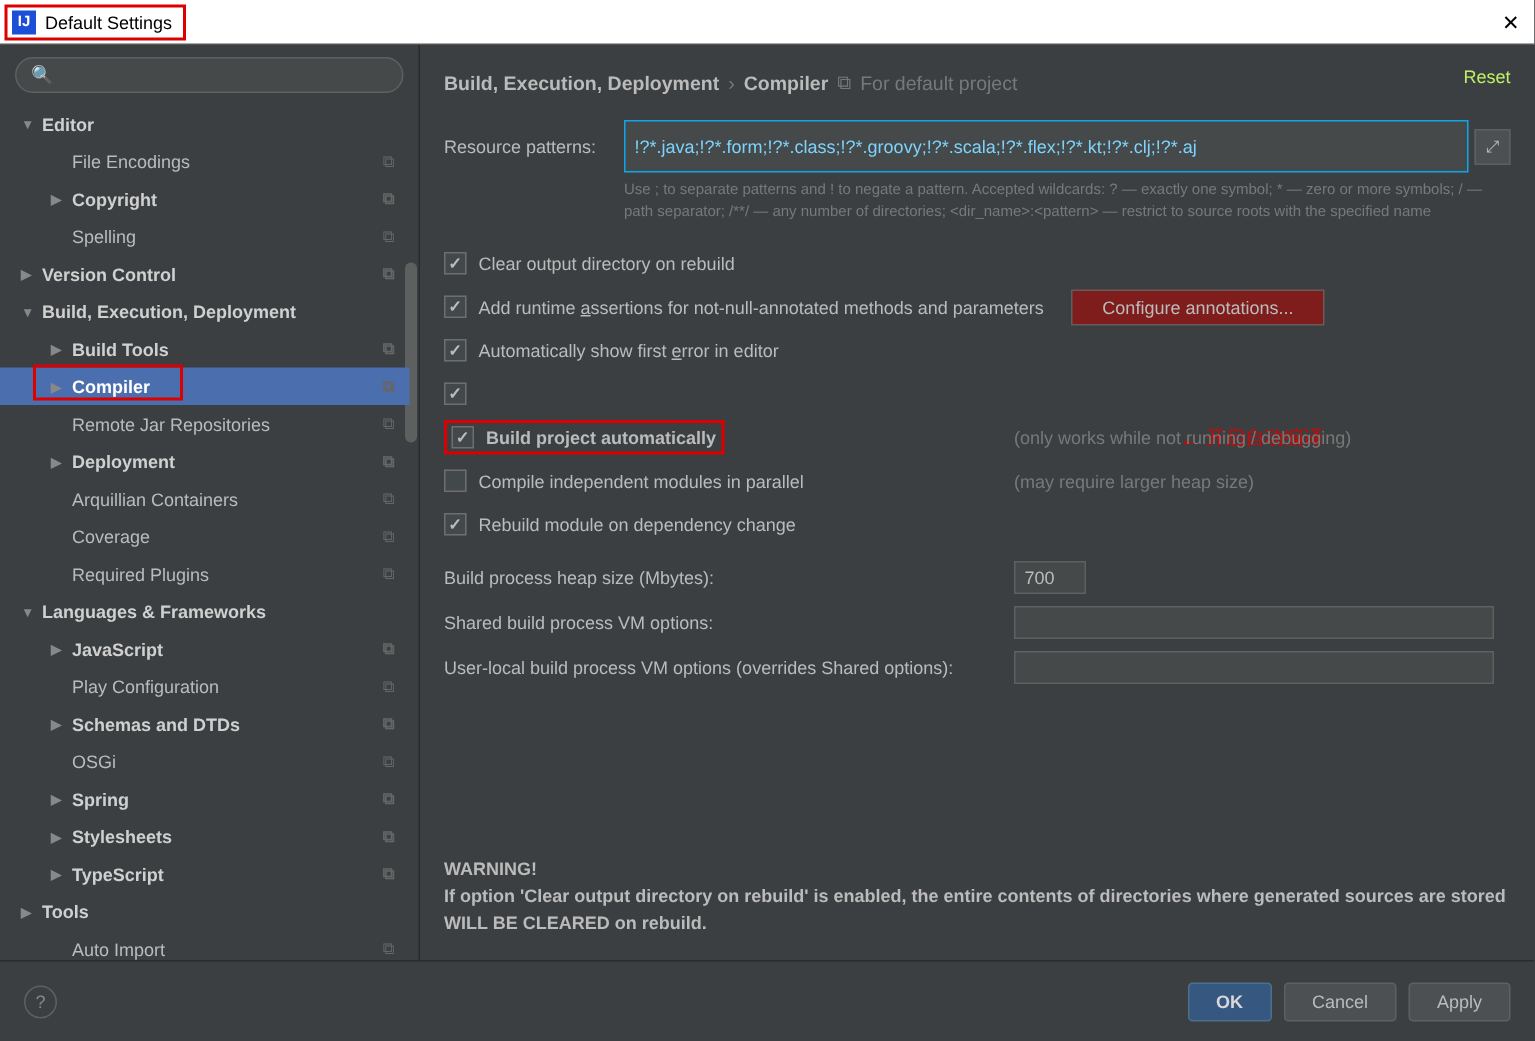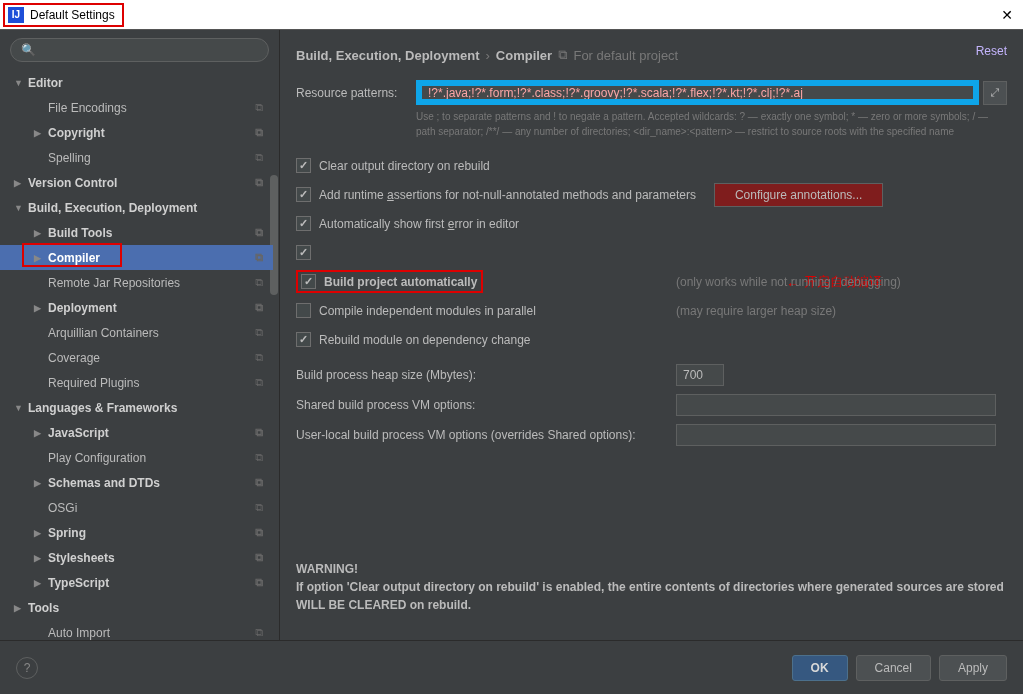--- a/index.html
+++ b/index.html
@@ -31,25 +31,25 @@
 .tree-item .copy-icon { position: absolute; right: 10px; color: #666; font-size: 11px; }
 
 .compiler-highlight { position: absolute; border: 2px solid #d00; pointer-events: none; }
 
 .content { flex: 1; padding: 10px 16px 0 16px; display: flex; flex-direction: column; position: relative; }
 
 .breadcrumb { display: flex; align-items: center; gap: 6px; height: 30px; font-size: 13px; }
 .breadcrumb .crumb { color: #bbbbbb; font-weight: bold; }
 .breadcrumb .sep { color: #777; }
 .breadcrumb .sub { color: #787878; font-weight: normal; }
-.reset { position: absolute; right: 16px; top: 14px; color: #c4b5fd; cursor: pointer; font-size: 12px; }
+.reset { position: absolute; right: 16px; top: 14px; color: #bef264; cursor: pointer; font-size: 12px; }
 
 .form-row { display: flex; align-items: center; margin-top: 10px; }
 .form-label { width: 120px; color: #bbbbbb; }
-.text-input { flex: 1; height: 25px; background: #45494a; border: 6px solid #0ea5e9; color: #fca5a5; padding: 0 6px; font-size: 12px; }
+.text-input { flex: 1; height: 35px; background: #45494a; border: 1px solid #0ea5e9; color: #7dd3fc; padding: 0 6px; font-size: 12px; }
 .end-btn { width: 24px; height: 24px; background: #4c5052; border: 1px solid #5e6060; margin-left: 4px; display: flex; align-items: center; justify-content: center; color: #bbb; font-size: 11px; }
 
 .hint { color: #787878; font-size: 10px; line-height: 1.5; margin-left: 120px; margin-top: 4px; }
 
 .checks { margin-top: 12px; }
 .check-row { display: flex; align-items: center; height: 29px; position: relative; }
 .check-box { width: 15px; height: 15px; border: 1px solid #6e6e6e; background: #43494a; margin-right: 8px; display: flex; align-items: center; justify-content: center; position: relative; }
 .check-box.checked::after { content: "✓"; color: #bbbbbb; font-size: 11px; font-weight: bold; }
 .check-label { color: #bbbbbb; }
 .check-note { position: absolute; left: 380px; color: #787878; }

